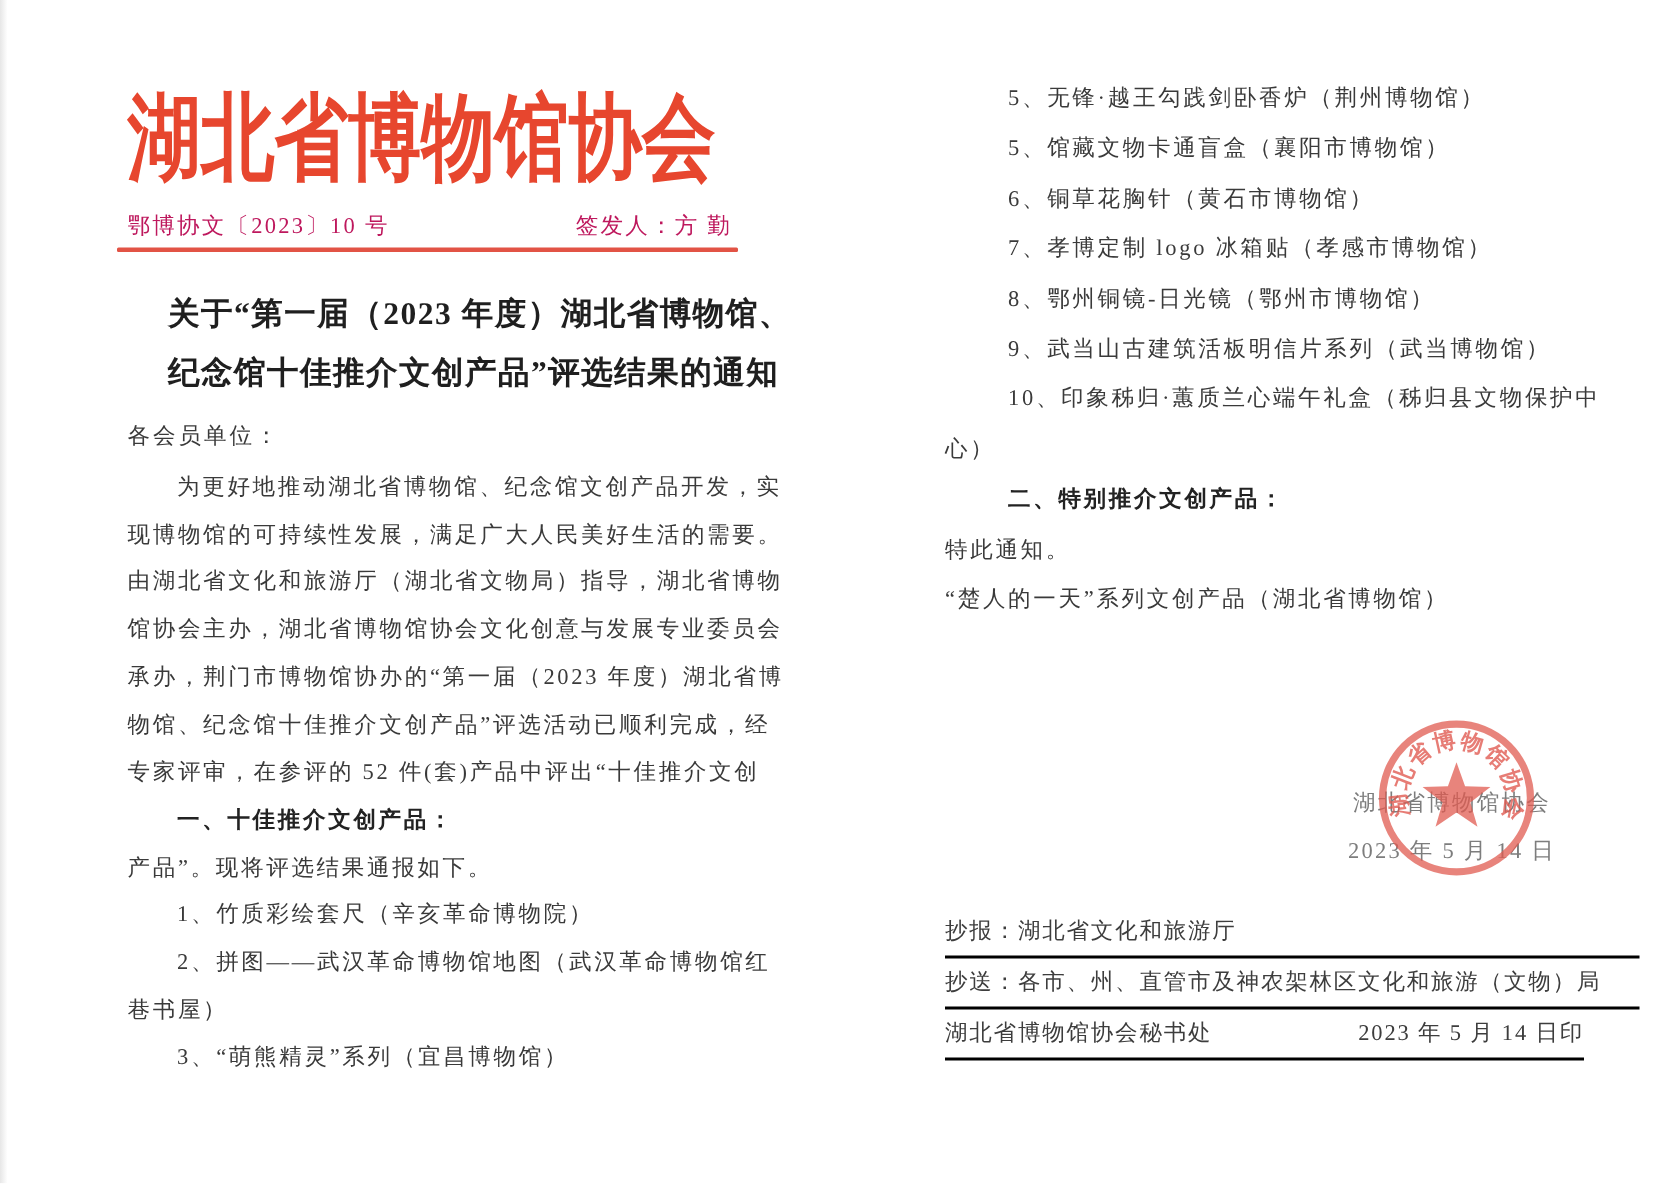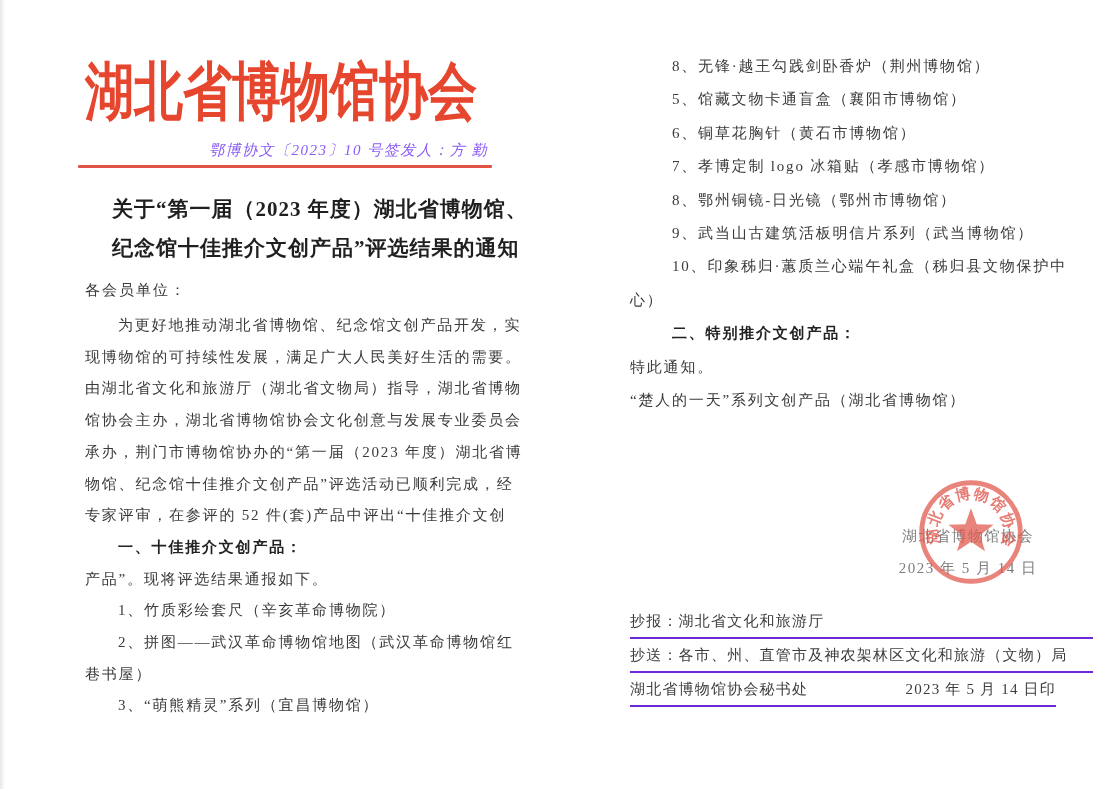--- a/index.html
+++ b/index.html
@@ -20,22 +20,22 @@
 
   
   .org-name {
     position: absolute; left: 85px; top: 50px; width: 420px;
     font-size: 50px; font-weight: bold; color: #e7462e;
     letter-spacing: 0px; white-space: nowrap;
     transform: scale(0.98, 1.26); transform-origin: top left;
   }
   .docnum-row {
     position: absolute; left: 85px; top: 141px; width: 403px;
-    display: flex; justify-content: flex-end;
-    font-size: 15px; letter-spacing: 1.5px; color: #8b5cf6; white-space: nowrap; font-style: italic;
+    display: flex; justify-content: space-between;
+    font-size: 15px; letter-spacing: 1.5px; color: #be185d; white-space: nowrap;
   }
   .red-rule {
     position: absolute; left: 78px; top: 165px; width: 414px; height: 3px;
     background: #e25345; border-radius: 1px;
   }
   .doc-title {
     position: absolute; left: 85px; top: 190px; width: 440px;
     font-size: 21px; font-weight: bold; color: #1f1f1f;
     line-height: 39px; letter-spacing: 1px; white-space: nowrap; margin-left: 27px;
   }
@@ -68,21 +68,21 @@
     position: absolute; left: 905px; top: 466px; width: 132px; height: 132px;
     opacity: 0.88;
   }
 
   .footer {
     position: absolute; left: 630px; top: 607px; width: 463px;
     font-size: 15px; letter-spacing: 1.2px; color: #3d3d3d;
   }
   .footer-row {
     height: 30px; line-height: 28px;
-    border-bottom: 2px solid #6d28d9;
+    border-bottom: 2px solid #000000;
     white-space: nowrap; margin-bottom: 2px;
   }
   .footer-row.split {
     display: flex; justify-content: space-between; width: 426px;
   }
 </style>
 </head>
 <body>
 
 <div class="page">
@@ -112,21 +112,21 @@
     <div class="line">专家评审，在参评的 52 件(套)产品中评出“十佳推介文创</div>
     <div class="line indent bold">一、十佳推介文创产品：</div>
     <div class="line">产品”。现将评选结果通报如下。</div>
     <div class="line indent">1、竹质彩绘套尺（辛亥革命博物院）</div>
     <div class="line indent">2、拼图——武汉革命博物馆地图（武汉革命博物馆红</div>
     <div class="line">巷书屋）</div>
     <div class="line indent">3、“萌熊精灵”系列（宜昌博物馆）</div>
   </div>
 
   <div class="right-flow">
-    <div class="line rindent">8、无锋·越王勾践剑卧香炉（荆州博物馆）</div>
+    <div class="line rindent">5、无锋·越王勾践剑卧香炉（荆州博物馆）</div>
     <div class="line rindent">5、馆藏文物卡通盲盒（襄阳市博物馆）</div>
     <div class="line rindent">6、铜草花胸针（黄石市博物馆）</div>
     <div class="line rindent">7、孝博定制 logo 冰箱贴（孝感市博物馆）</div>
     <div class="line rindent">8、鄂州铜镜-日光镜（鄂州市博物馆）</div>
     <div class="line rindent">9、武当山古建筑活板明信片系列（武当博物馆）</div>
     <div class="line rindent">10、印象秭归·蕙质兰心端午礼盒（秭归县文物保护中</div>
     <div class="line">心）</div>
     <div class="line rindent bold">二、特别推介文创产品：</div>
     <div class="line">特此通知。</div>
     <div class="line">“楚人的一天”系列文创产品（湖北省博物馆）</div>

